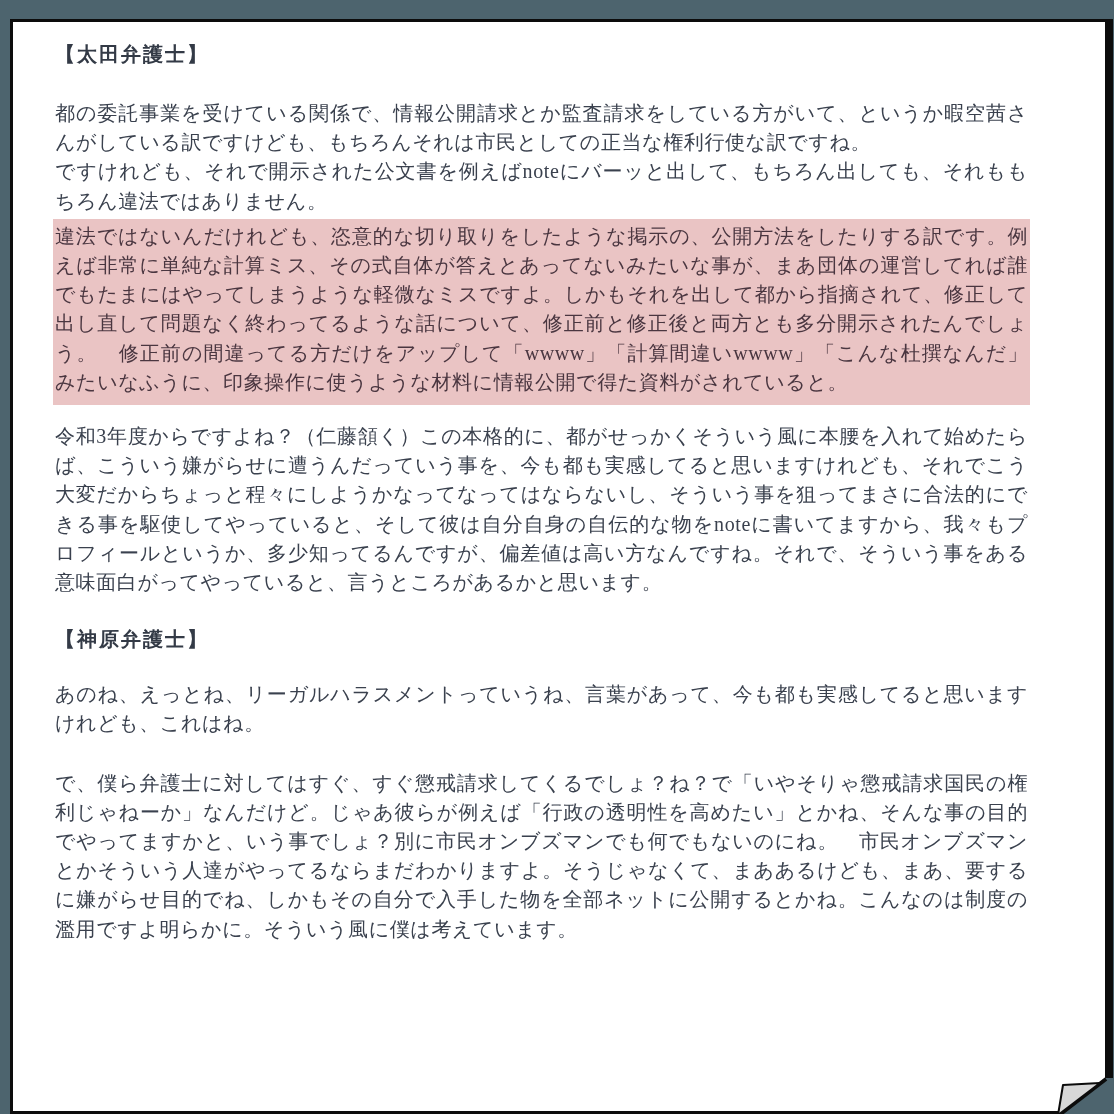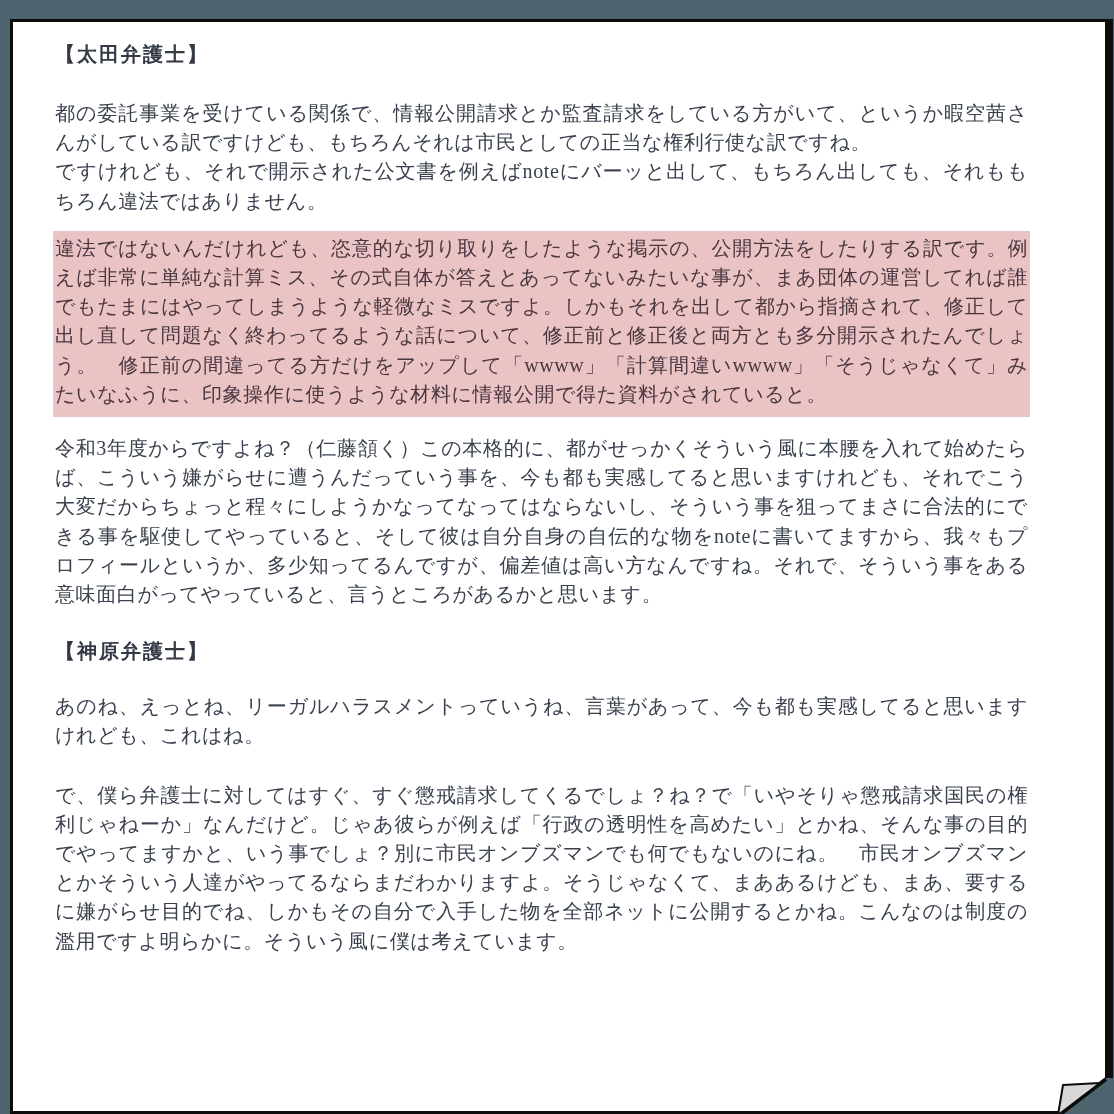--- a/index.html
+++ b/index.html
@@ -45,21 +45,21 @@
   .para {
     font-size: 20px;
     color: #3a414e;
     line-height: 29.2px;
     letter-spacing: 0.6px;
     text-align: justify;
     white-space: pre-line;
     margin: 0 0 30px 0;
   }
   .para.tight {
-    margin-bottom: 15px;
+    margin-bottom: 3px;
   }
   .para.highlight {
     background: #eac4c4;
     padding: 3px 2px 8px 2px;
     margin: 0 -2px 17px -2px;
     color: #4a3640;
   }
   .fold-corner {
     position: absolute;
     right: -8px;
@@ -73,21 +73,21 @@
 <body>
 
 <div class="page">
   <div class="page-inner">
 
     <div class="heading">【太田弁護士】</div>
 
     <div class="para tight">都の委託事業を受けている関係で、情報公開請求とか監査請求をしている方がいて、というか暇空茜さんがしている訳ですけども、もちろんそれは市民としての正当な権利行使な訳ですね。
 ですけれども、それで開示された公文書を例えばnoteにバーッと出して、もちろん出しても、それももちろん違法ではありません。</div>
 
-    <div class="para highlight">違法ではないんだけれども、恣意的な切り取りをしたような掲示の、公開方法をしたりする訳です。例えば非常に単純な計算ミス、その式自体が答えとあってないみたいな事が、まあ団体の運営してれば誰でもたまにはやってしまうような軽微なミスですよ。しかもそれを出して都から指摘されて、修正して出し直して問題なく終わってるような話について、修正前と修正後と両方とも多分開示されたんでしょう。　修正前の間違ってる方だけをアップして「wwww」「計算間違いwwww」「そうじゃなくて」みたいなふうに、印象操作に使うような材料に情報公開で得た資料がされていると。</div>
+    <div class="para highlight">違法ではないんだけれども、恣意的な切り取りをしたような掲示の、公開方法をしたりする訳です。例えば非常に単純な計算ミス、その式自体が答えとあってないみたいな事が、まあ団体の運営してれば誰でもたまにはやってしまうような軽微なミスですよ。しかもそれを出して都から指摘されて、修正して出し直して問題なく終わってるような話について、修正前と修正後と両方とも多分開示されたんでしょう。　修正前の間違ってる方だけをアップして「wwww」「計算間違いwwww」「こんな杜撰なんだ」みたいなふうに、印象操作に使うような材料に情報公開で得た資料がされていると。</div>
 
 
     <div class="para">令和3年度からですよね？（仁藤頷く）この本格的に、都がせっかくそういう風に本腰を入れて始めたらば、こういう嫌がらせに遭うんだっていう事を、今も都も実感してると思いますけれども、それでこう大変だからちょっと程々にしようかなってなってはならないし、そういう事を狙ってまさに合法的にできる事を駆使してやっていると、そして彼は自分自身の自伝的な物をnoteに書いてますから、我々もプロフィールというか、多少知ってるんですが、偏差値は高い方なんですね。それで、そういう事をある意味面白がってやっていると、言うところがあるかと思います。</div>
 
     <div class="heading second">【神原弁護士】</div>
 
     <div class="para">あのね、えっとね、リーガルハラスメントっていうね、言葉があって、今も都も実感してると思いますけれども、これはね。</div>
 
     <div class="para">で、僕ら弁護士に対してはすぐ、すぐ懲戒請求してくるでしょ？ね？で「いやそりゃ懲戒請求国民の権利じゃねーか」なんだけど。じゃあ彼らが例えば「行政の透明性を高めたい」とかね、そんな事の目的でやってますかと、いう事でしょ？別に市民オンブズマンでも何でもないのにね。　市民オンブズマンとかそういう人達がやってるならまだわかりますよ。そうじゃなくて、まああるけども、まあ、要するに嫌がらせ目的でね、しかもその自分で入手した物を全部ネットに公開するとかね。こんなのは制度の濫用ですよ明らかに。そういう風に僕は考えています。</div>
 

